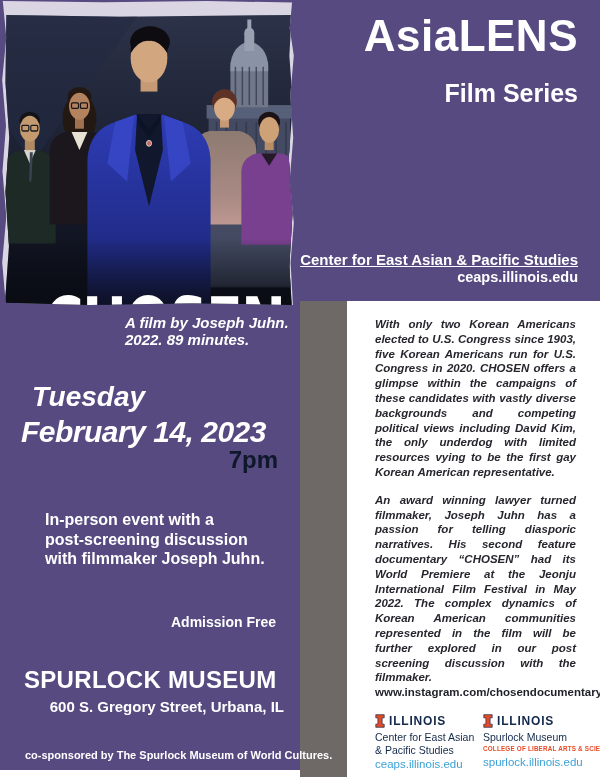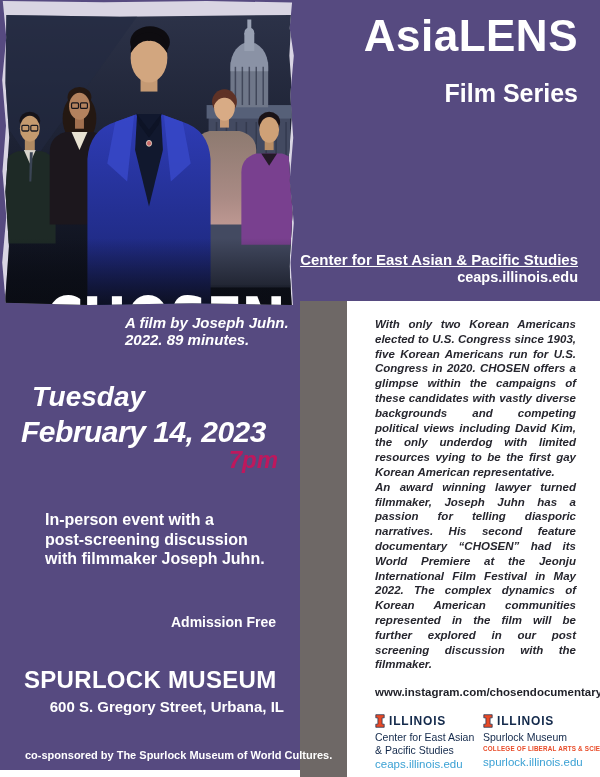--- a/index.html
+++ b/index.html
@@ -31,32 +31,32 @@
   
   .series-title    { position:absolute; right:22px; top:11px;  color:#fff; font-weight:bold; font-size:44px; letter-spacing:0.5px; }
   .series-subtitle { position:absolute; right:22px; top:59px;  color:#fff; font-weight:bold; font-size:25px;margin-top:20px; }
   .org-name        { position:absolute; right:22px; top:251px; color:#fff; font-weight:bold; font-size:15px;text-decoration:underline; }
   .org-url         { position:absolute; right:22px; top:269px; color:#fff; font-weight:bold; font-size:14.5px; }
 
   
   .credit    { position:absolute; left:125px; top:314px; color:#fff; font-weight:bold; font-style:italic; font-size:15px; line-height:17px; white-space:pre-line; }
   .day       { position:absolute; left:32px;  top:381px; color:#fff; font-weight:bold; font-style:italic; font-size:28px; }
   .date      { position:absolute; left:21px;  top:415px; color:#fff; font-weight:bold; font-style:italic; font-size:30px; letter-spacing:-0.5px; white-space:nowrap; }
-  .time      { position:absolute; left:0;     top:446px; width:278px; text-align:right; color:#be185d; font-weight:bold; font-style:italic; font-size:24px; }
+  .time      { position:absolute; left:0;     top:446px; width:278px; text-align:right; color:#0f172a; font-weight:bold; font-size:24px; }
   .details   { position:absolute; left:25px;  top:510px; color:#fff; font-weight:bold; font-size:16px; line-height:19.5px; white-space:pre-line;margin-left:20px; }
   .admission { position:absolute; left:0;     top:614px; width:276px; text-align:right; color:#fff; font-weight:bold; font-size:14px;padding-left:12px; }
   .venue     { position:absolute; left:24px;  top:666px; color:#fff; font-weight:bold; font-size:24px; letter-spacing:0.3px; white-space:nowrap; }
   .address   { position:absolute; left:0;     top:698px; width:284px; text-align:right; color:#fff; font-weight:bold; font-size:15px; }
   .sponsor   { position:absolute; left:25px;  top:749px; color:#fff; font-weight:bold; font-size:11px; }
 
   
   .synopsis  { position:absolute; left:375px; top:317px; width:201px; color:#26262e;
                font-weight:bold; font-style:italic; font-size:11.5px; line-height:14.8px;
                text-align:justify; }
-  .synopsis p + p { }
+  .synopsis p + p { margin-top:13px; }
   .instagram { position:absolute; left:375px; top:686px; color:#1f2028; font-weight:bold; font-size:11.5px; }
 
   .logo-block { position:absolute; top:714px; width:106px; }
   .logo-block.col1 { left:375px; }
   .logo-block.col2 { left:483px; }
   .brand-row { display:flex; align-items:center; gap:4px; margin-bottom:3px; }
   .brand-row svg { display:block; }
   .brand-word { color:#13294b; font-weight:bold; font-size:12px; letter-spacing:0.8px; }
   .logo-line  { color:#13294b; font-size:10.5px; line-height:12.5px; }
   .college-line { color:#e84a27; font-weight:bold; font-size:6.3px; letter-spacing:0.2px; line-height:10px; white-space:nowrap; }

